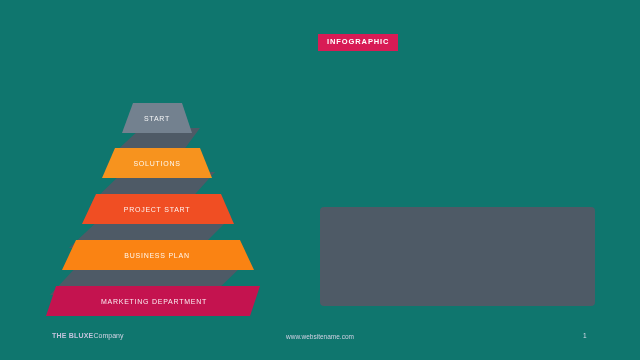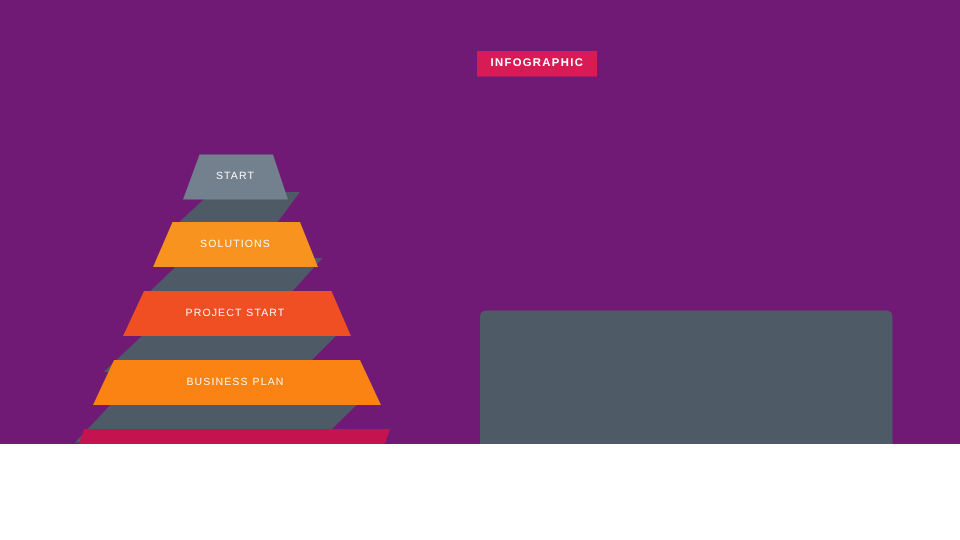--- a/index.html
+++ b/index.html
@@ -6,23 +6,23 @@
     margin: 0;
     padding: 0;
     background: #ffffff;
   }
   body {
     font-family: "Liberation Sans", sans-serif;
   }
   #slide {
     position: relative;
     width: 640px;
-    height: 296px;
+    height: 360px;
     overflow: hidden;
-    background: #701a75;
+    background: #0f766e;
   }
 
   
   #badge {
     position: absolute;
     left: 318px;
     top: 34px;
     padding: 4px 9px 5px 9px;
     background: #d81b55;
     color: #ffffff;

